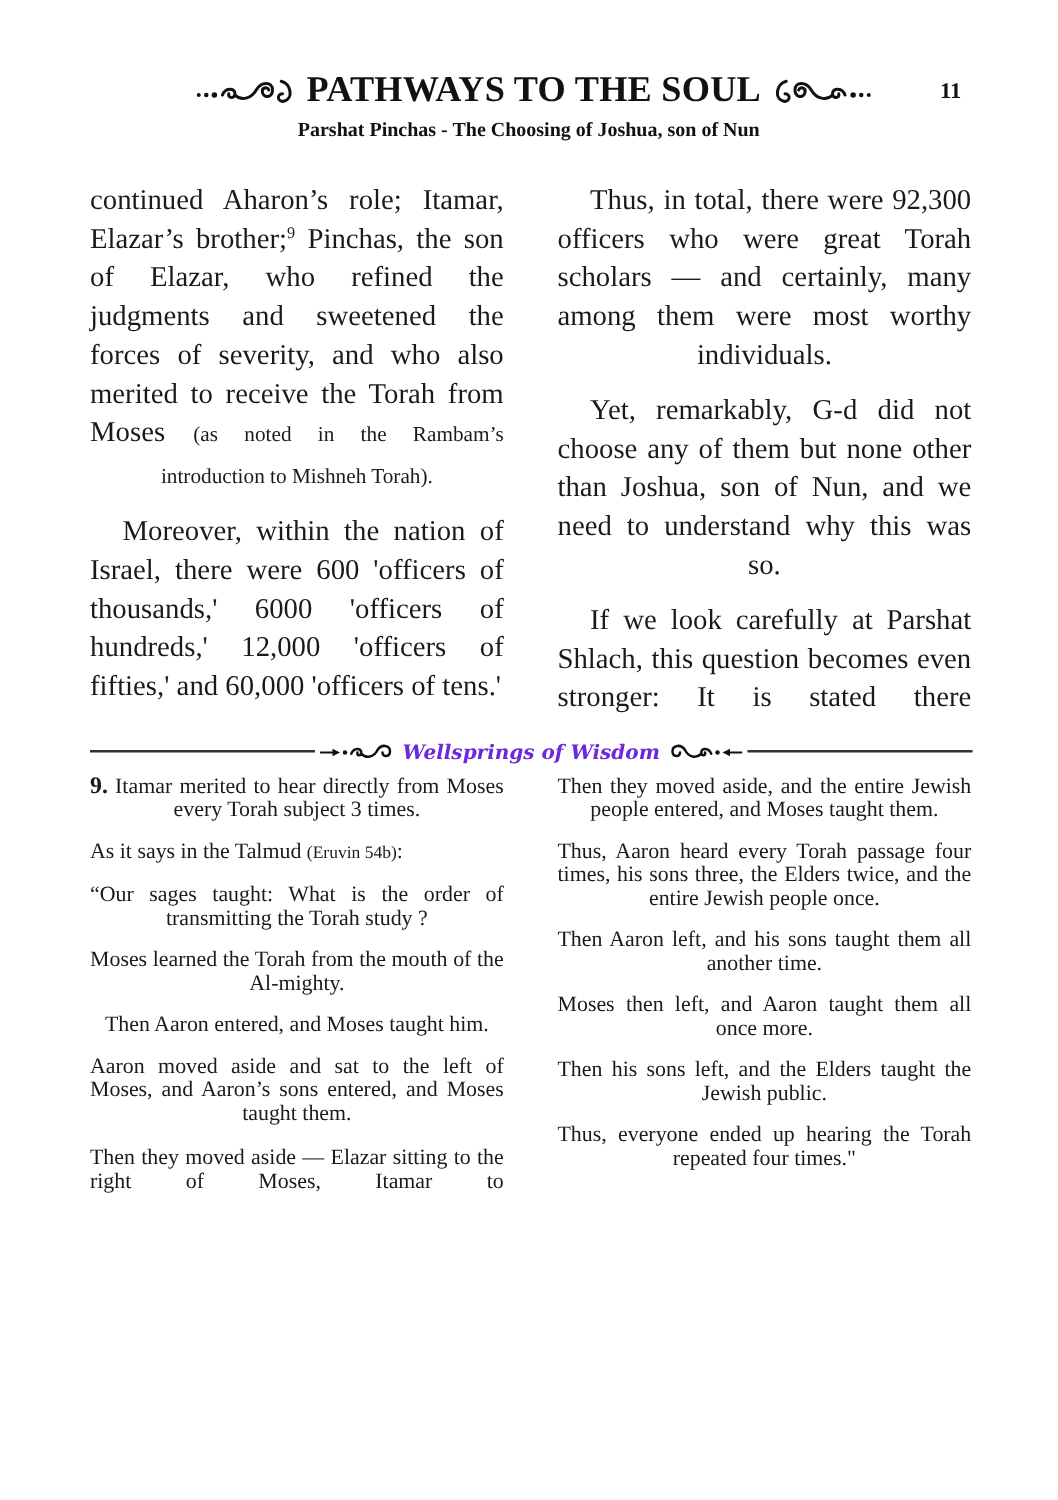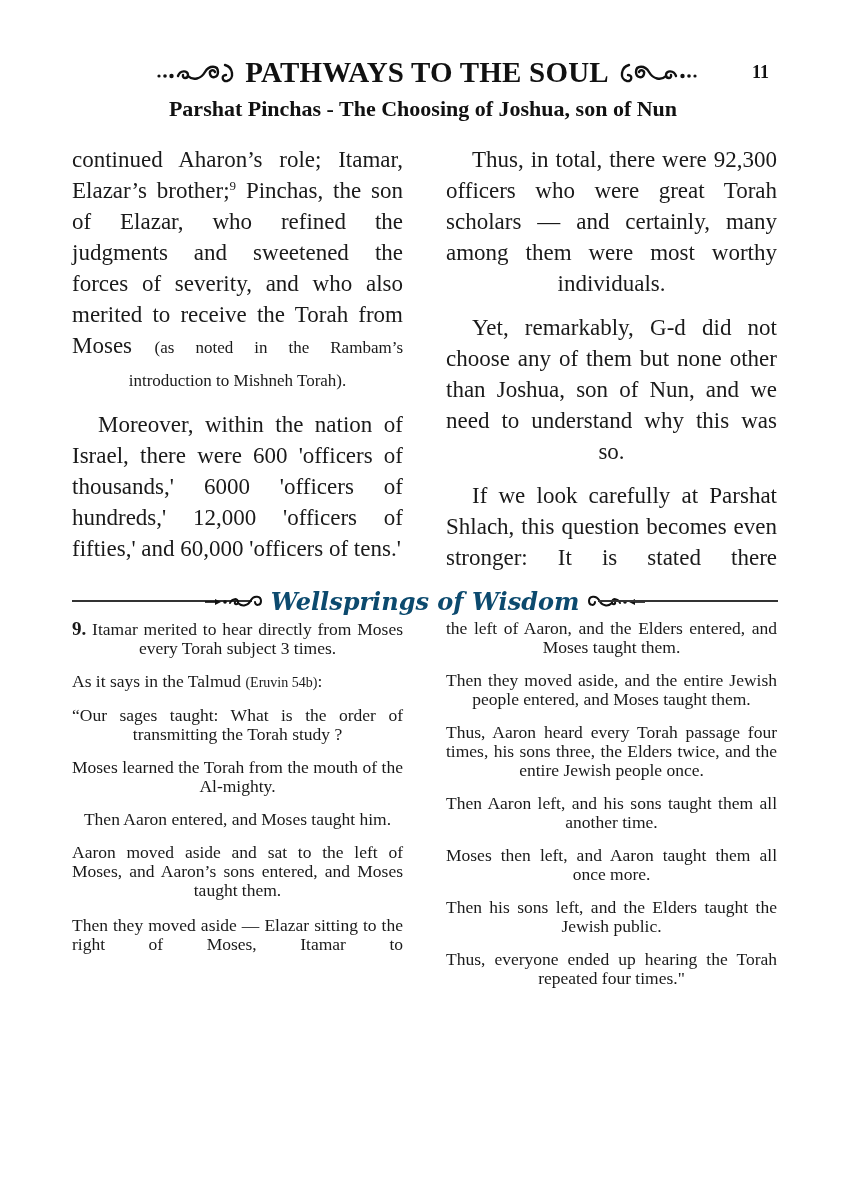--- a/index.html
+++ b/index.html
@@ -18,21 +18,21 @@
   .orn svg { width: 90px; height: 26px; display: block; }
   .header-title {
     font-family: "Liberation Serif", serif; font-weight: bold; font-size: 29px;
     letter-spacing: 0.2px; white-space: nowrap; color: #111;
   }
   .page-number {
     position: absolute; left: 752px; top: 10px; font-weight: bold; font-size: 18px; color: #111;
   }
   .subtitle {
     position: absolute; left: 0; top: 96px; width: 846px; text-align: center;
-    font-weight: bold; font-size: 22px; color: #111;
+    font-weight: bold; font-size: 16px; color: #111;
   }
   .col {
     position: absolute; font-size: 23px; line-height: 31px; text-align: justify;
   }
   .col p { margin: 0 0 13px 0; }
   .col-left { left: 72px; top: 144px; width: 331px; }
   .col-right { left: 446px; top: 144px; width: 331px; }
   .indent { text-indent: 26px; }
   .center-last { text-align-last: center; }
   .small { font-size: 17px; }
@@ -45,21 +45,21 @@
     position: absolute; top: 12px; height: 1.5px; background: #333;
   }
   .divider-line.l { left: 0; width: 180px; }
   .divider-line.r { right: 0; width: 180px; }
   .divider-center {
     position: absolute; left: 180px; width: 346px; top: 0; height: 26px;
     display: flex; align-items: center; justify-content: center; gap: 4px;
   }
   .divider-title {
     font-family: "DejaVu Serif", serif; font-style: italic; font-weight: bold;
-    font-size: 24px; white-space: nowrap; color: #0c4a6e;
+    font-size: 16px; white-space: nowrap; color: #6d28d9;
   }
   .orn-s { display: inline-block; width: 62px; height: 18px; }
   .orn-s svg { width: 62px; height: 18px; display: block; }
 
   .fn {
     position: absolute; font-size: 17.5px; line-height: 19px; text-align: justify;
   }
   .fn p { margin: 0 0 14px 0; }
   .fn-left { left: 72px; top: 619px; width: 331px; }
   .fn-right { left: 446px; top: 619px; width: 331px; }
@@ -141,20 +141,19 @@
     <span>As it says in the Talmud </span><span class="small">(Eruvin 54b)</span><span>:</span>
   </p>
   <p class="center-last">“Our sages taught: What is the order of transmitting the Torah study ?</p>
   <p class="center-last">Moses learned the Torah from the mouth of the Al-mighty.</p>
   <p class="center-last">Then Aaron entered, and Moses taught him.</p>
   <p class="center-last">Aaron moved aside and sat to the left of Moses, and Aaron’s sons entered, and Moses taught them.</p>
   <p style="text-align-last:justify;margin-top:16px;">Then they moved aside — Elazar sitting to the right of Moses, Itamar to</p>
 </div>
 
 <div class="fn fn-right">
-  <p class="center-last">the left of Aaron, and the Elders entered, and Moses taught them.</p>
   <p class="center-last">Then they moved aside, and the entire Jewish people entered, and Moses taught them.</p>
   <p class="center-last">Thus, Aaron heard every Torah passage four times, his sons three, the Elders twice, and the entire Jewish people once.</p>
   <p class="center-last">Then Aaron left, and his sons taught them all another time.</p>
   <p class="center-last">Moses then left, and Aaron taught them all once more.</p>
   <p class="center-last">Then his sons left, and the Elders taught the Jewish public.</p>
   <p class="center-last">Thus, everyone ended up hearing the Torah repeated four times."</p>
 </div>
 
 </body></html>

